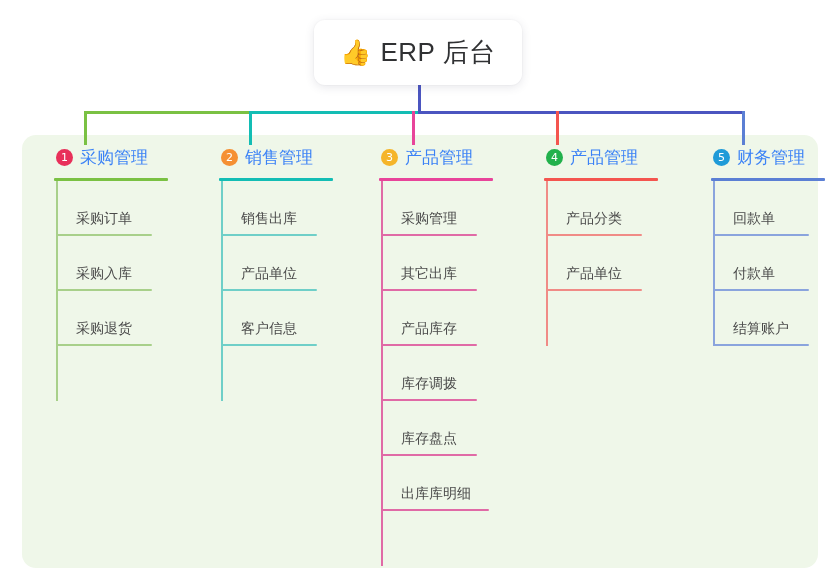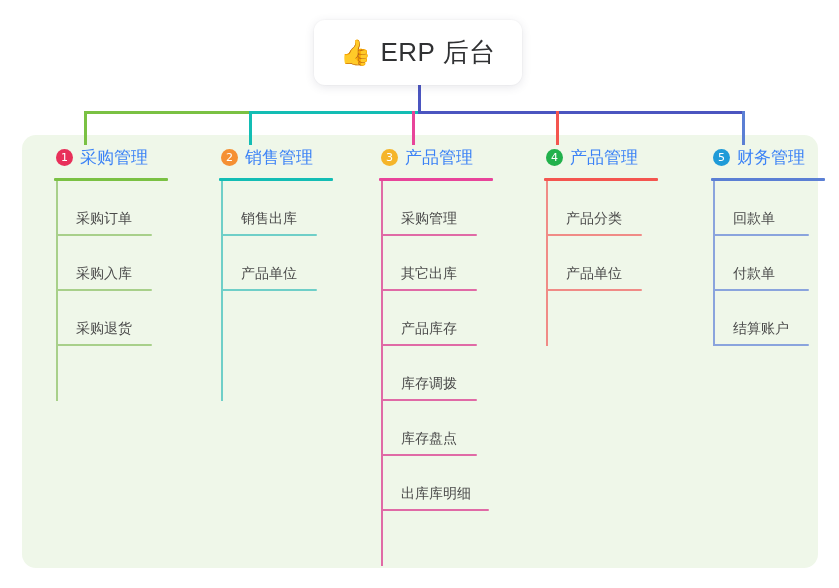--- a/index.html
+++ b/index.html
@@ -201,20 +201,24 @@
       <div class="leaf-list">
         <div class="rail" style="background: rgb(111, 207, 200); height: 220px;"></div>
         <div class="leaf">
           <span class="leaf-label">销售出库</span>
           <div class="leaf-rule" style="background: rgb(111, 207, 200);"></div>
         </div>
         <div class="leaf">
           <span class="leaf-label">产品单位</span>
           <div class="leaf-rule" style="background: rgb(111, 207, 200);"></div>
         </div>
+        <div class="leaf">
+          <span class="leaf-label">客户信息</span>
+          <div class="leaf-rule" style="background: rgb(111, 207, 200);"></div>
+        </div>
       </div>
     </div>
     <div class="column" style="left: 365px;">
       <div class="col-header">
         <span class="badge" style="background: rgb(245, 181, 42);">3</span>
         <span class="col-title">产品管理</span>
       </div>
       <div class="col-rule" style="background: rgb(232, 68, 154);"></div>
       <div class="leaf-list">
         <div class="rail" style="background: rgb(224, 106, 166); height: 385px;"></div>

